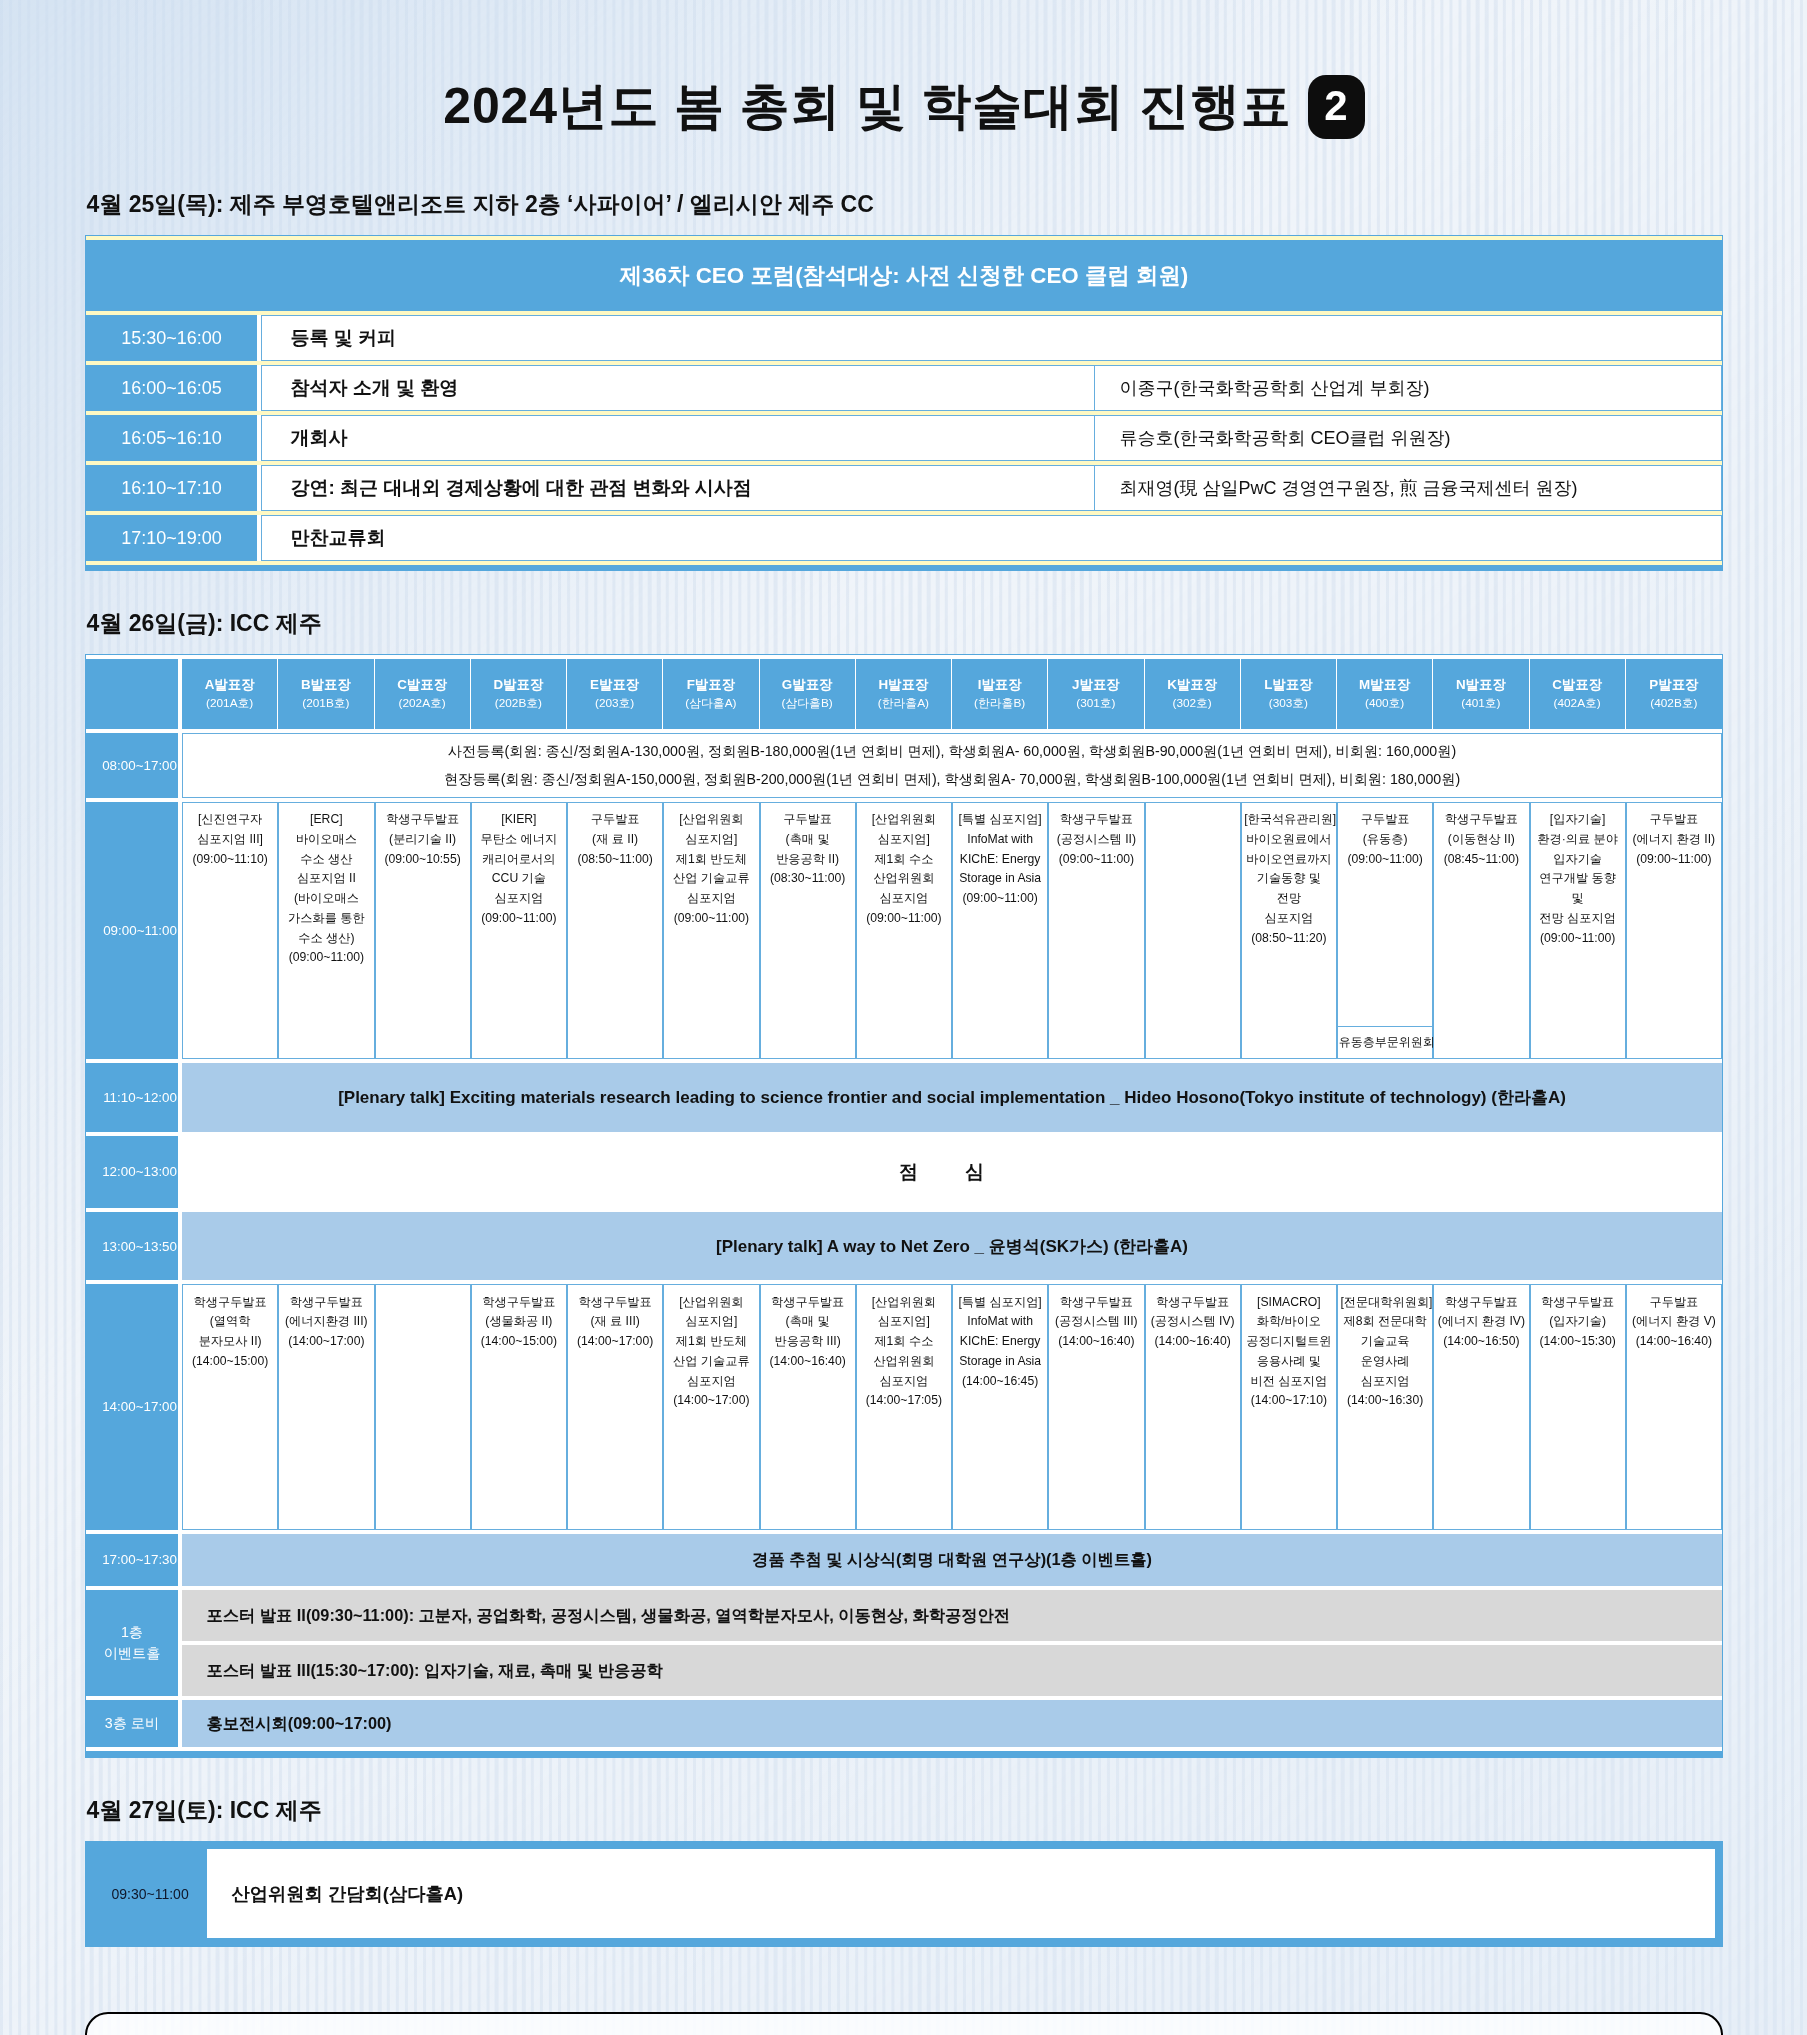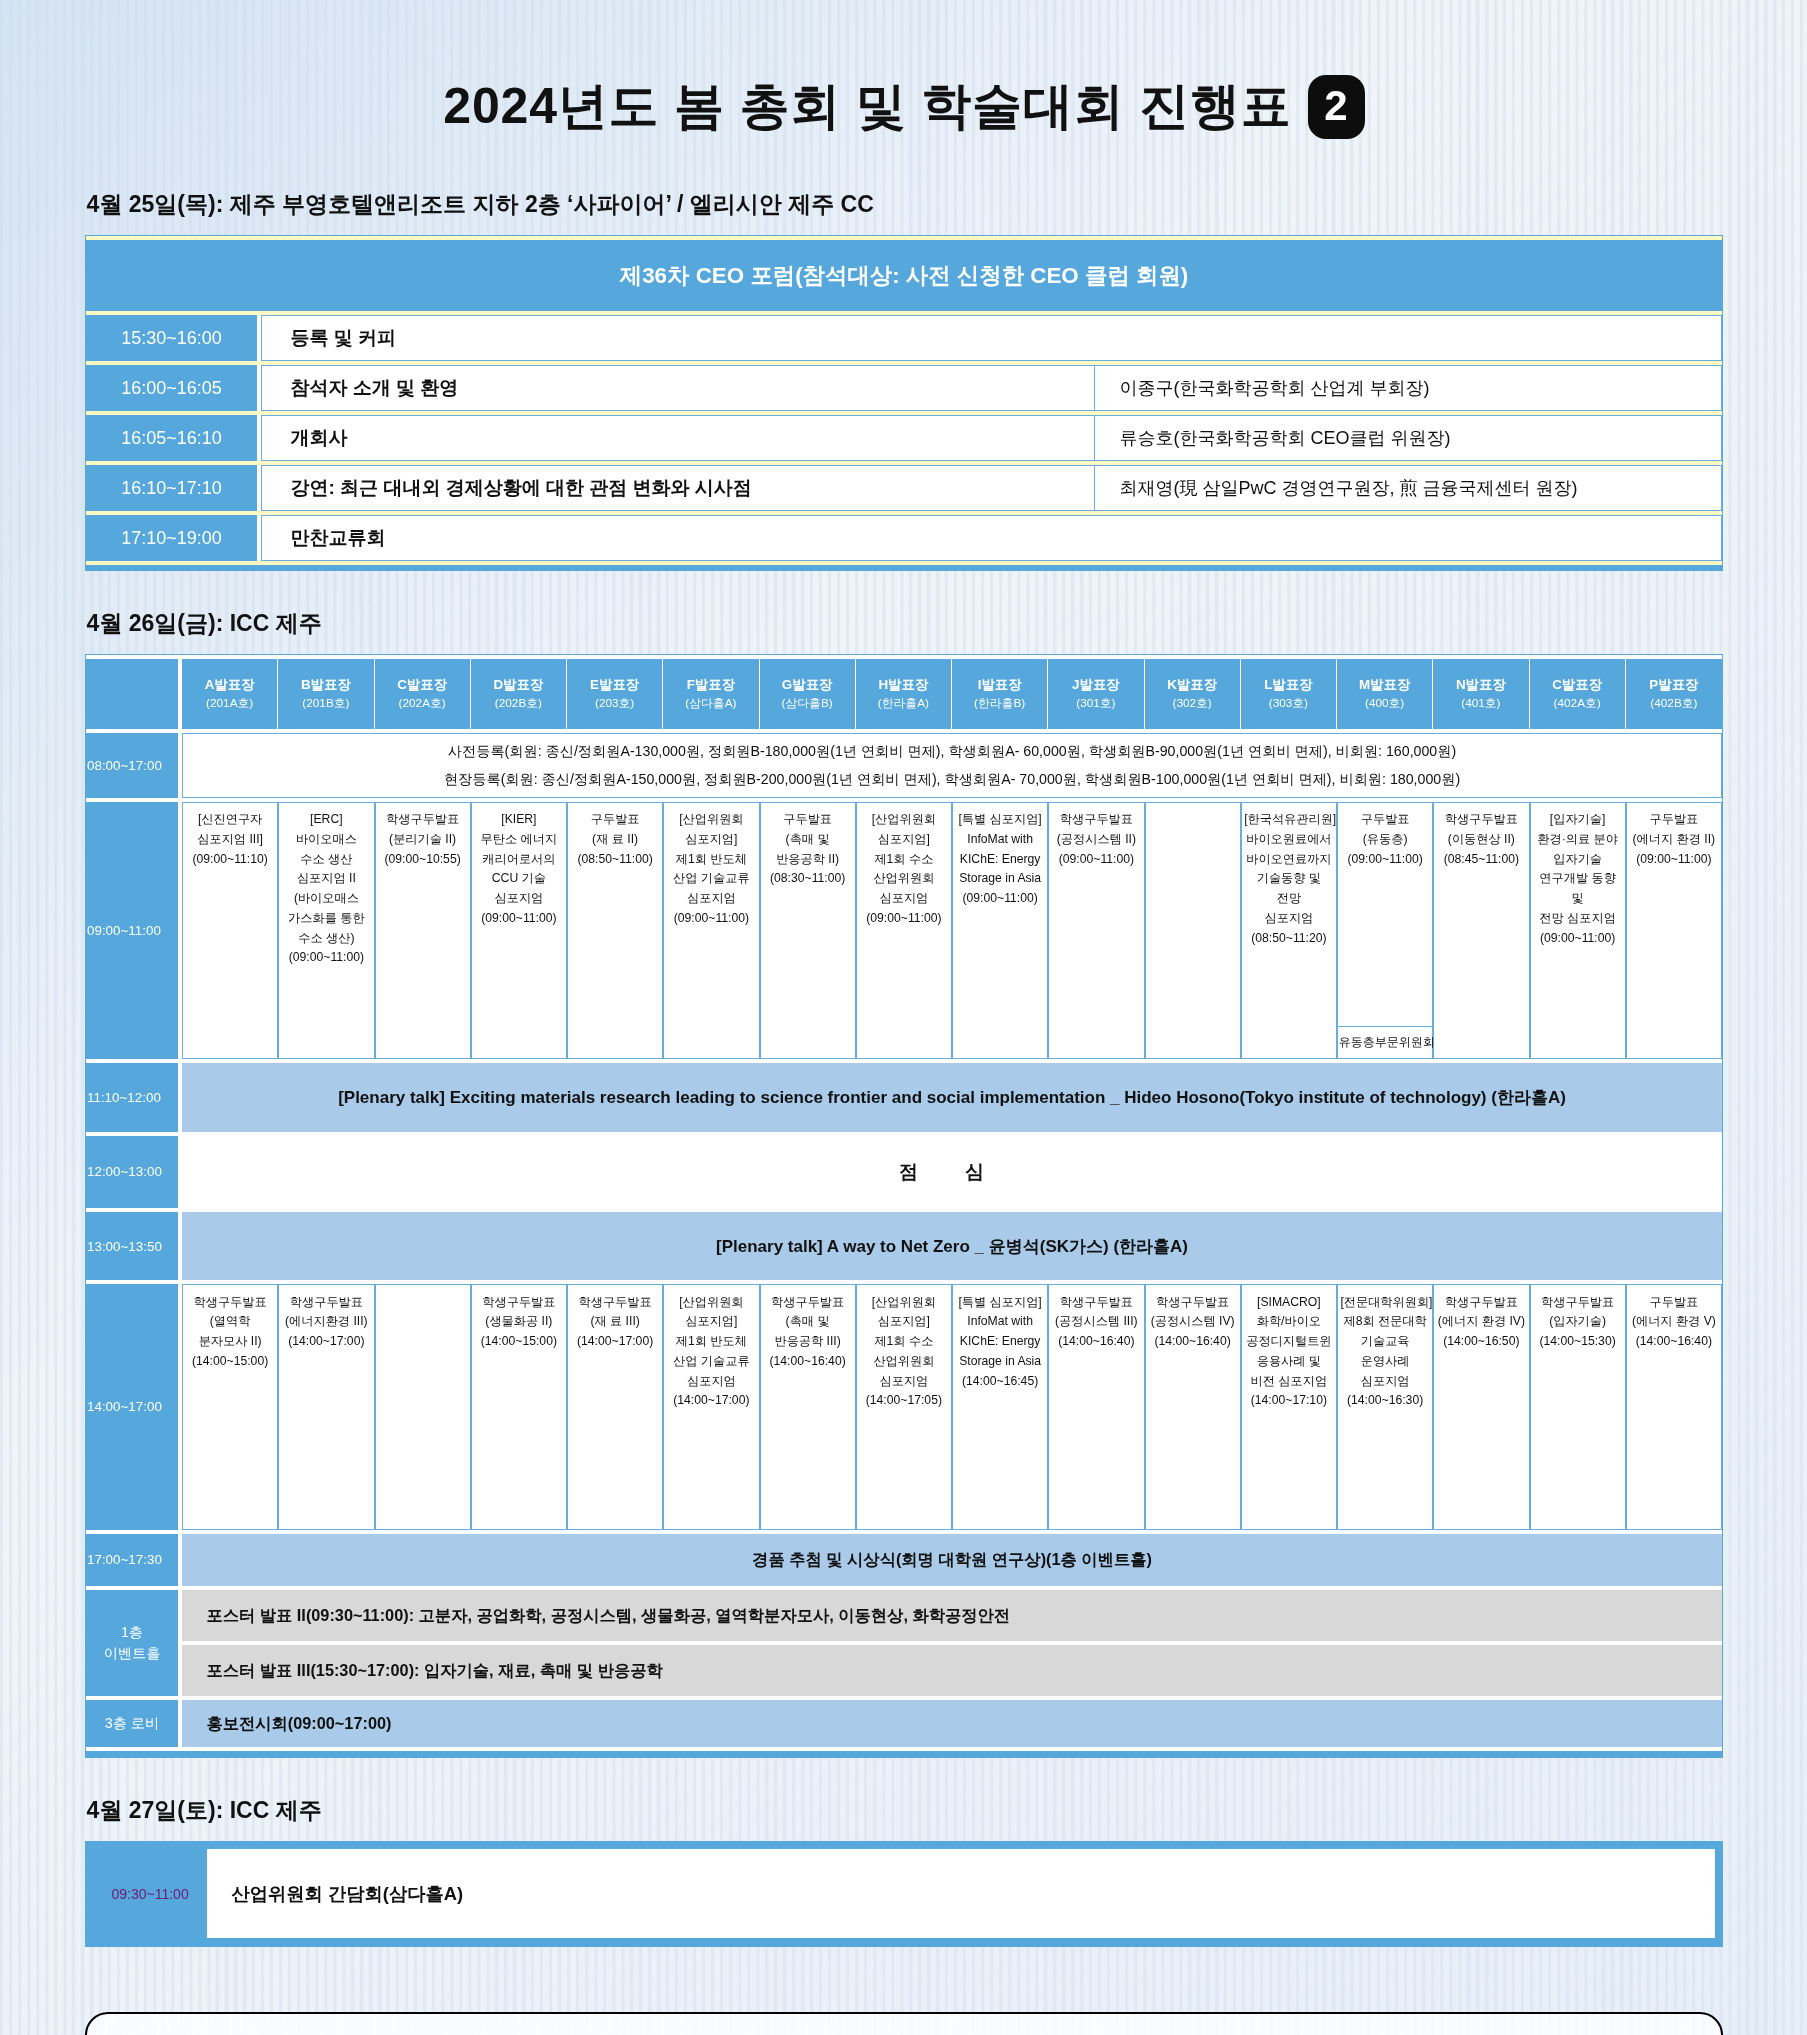--- a/index.html
+++ b/index.html
@@ -54,21 +54,21 @@
     border-collapse:separate;
     border-spacing:0 4.1px;
     background:#fff;
   }
   td{vertical-align:middle;word-break:keep-all;}
   .blue{background:#55a7dc;color:#fff;}
   .ltblue{background:#a9cbe9;}
   .gray{background:#d8d8d8;}
   .timecell{
     background:#55a7dc;color:#fff;
-    text-align:left;
+    text-align:right;
     font-size:13.4px;
     border-right:4.1px solid #fff;
   }
   .sess{
     background:#fff;
     border:0.8px solid #66aede;
     text-align:center;
     font-size:12.2px;
     line-height:1.62;
     white-space:pre-line;
@@ -166,21 +166,21 @@
 
   
   .apr27{
     background:#55a7dc;
     padding:8.1px;
     display:flex;
     align-items:stretch;
   }
   .apr27 .t{
     width:114px;display:flex;align-items:center;justify-content:center;
-    color:#701a75;font-size:14px;text-align:center;
+    color:#0f172a;font-size:14px;text-align:center;
   }
   .apr27 .c{
     flex:1;background:#fff;
     display:flex;align-items:center;
     font-size:18.3px;font-weight:bold;
     padding:16.3px 24.4px;min-height:57px;
   }
 
   
   .cbox{

